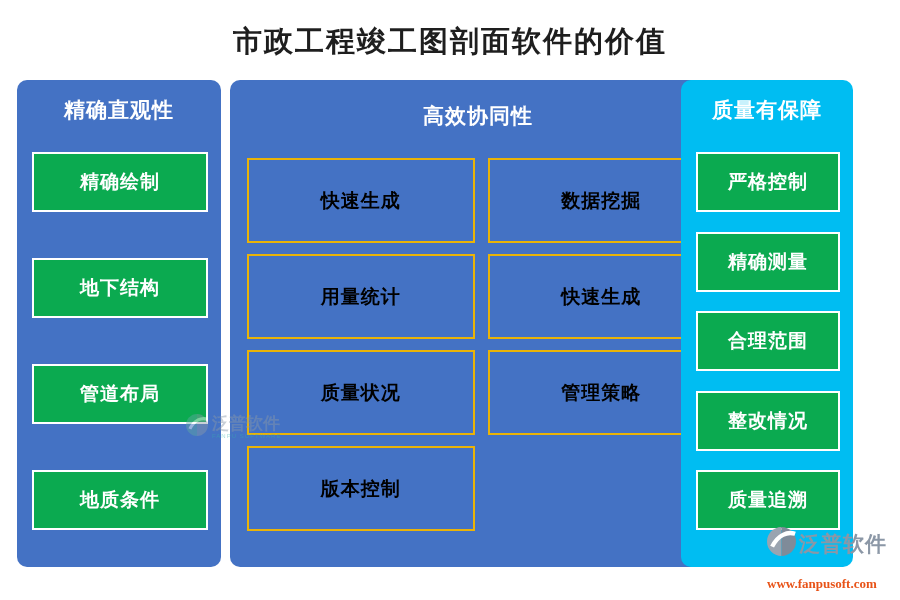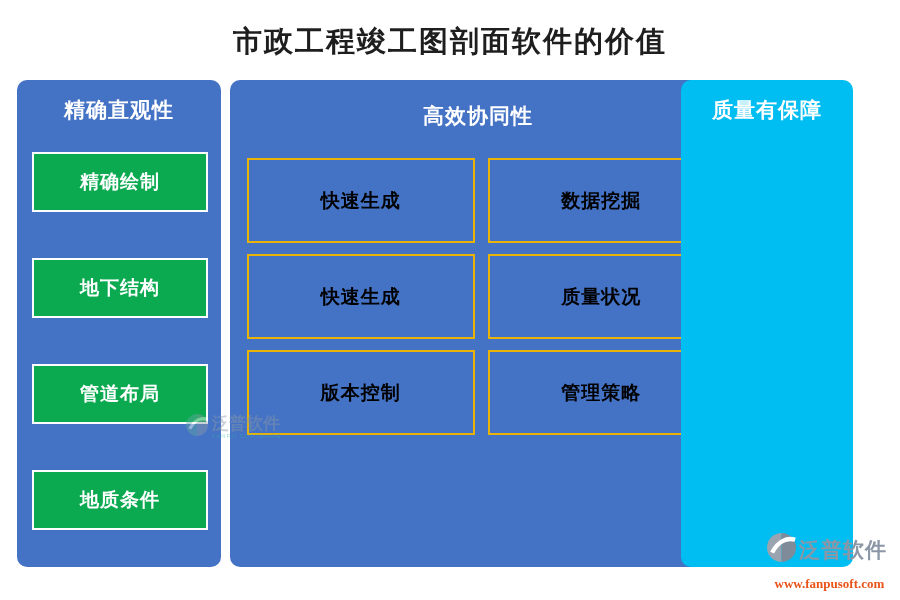--- a/index.html
+++ b/index.html
@@ -127,22 +127,22 @@
     font-weight: 700;
     color: #8b97a6;
     letter-spacing: 1px;
     white-space: nowrap;
   }
   .brand-url {
     font-family: "Liberation Serif", serif;
     font-size: 13px;
     font-weight: 700;
     color: #e85318;
-    text-align: center;
-    margin-top: 10px;
+    text-align: left;
+    margin-top: 16px;
     white-space: nowrap;
   }
 </style>
 </head>
 <body>
 
 <div class="page-title">市政工程竣工图剖面软件的价值</div>
 
 <div class="panel panel-blue panel-left">
   <div class="panel-header">精确直观性</div>
@@ -154,29 +154,37 @@
   </div>
 </div>
 
 <div class="panel panel-blue panel-mid">
   <div class="mid-headers">
     <div class="panel-header">高效协同性</div>
   </div>
   <div class="mid-grid">
     <div class="mid-cell">快速生成</div>
     <div class="mid-cell">数据挖掘</div>
+    <div class="mid-cell">用量统计</div>
     <div class="mid-cell">快速生成</div>
     <div class="mid-cell">质量状况</div>
+    <div class="mid-cell">管理策略</div>
     <div class="mid-cell">版本控制</div>
-    <div class="mid-cell">管理策略</div>
   </div>
 </div>
 
 <div class="panel panel-cyan panel-right">
   <div class="panel-header">质量有保障</div>
+  <div class="btn-stack">
+    <div class="green-btn">严格控制</div>
+    <div class="green-btn">精确测量</div>
+    <div class="green-btn">合理范围</div>
+    <div class="green-btn">整改情况</div>
+    <div class="green-btn">质量追溯</div>
+  </div>
 </div>
 
 <div class="watermark">
   <span>
     <svg width="22" height="22" viewBox="0 0 34 34">
       <path d="M17 0 C7.6 0 0 7.6 0 17 C0 26.4 7.6 34 17 34 Z" fill="#5fa8a2"></path>
       <path d="M17 0 C26.4 0 34 7.6 34 17 C34 26.4 26.4 34 17 34 Z" fill="#8a98a8"></path>
       <path d="M6 23 C13 9 24 5 33 8" stroke="#ffffff" stroke-width="5" fill="none"></path>
     </svg>
   </span>

